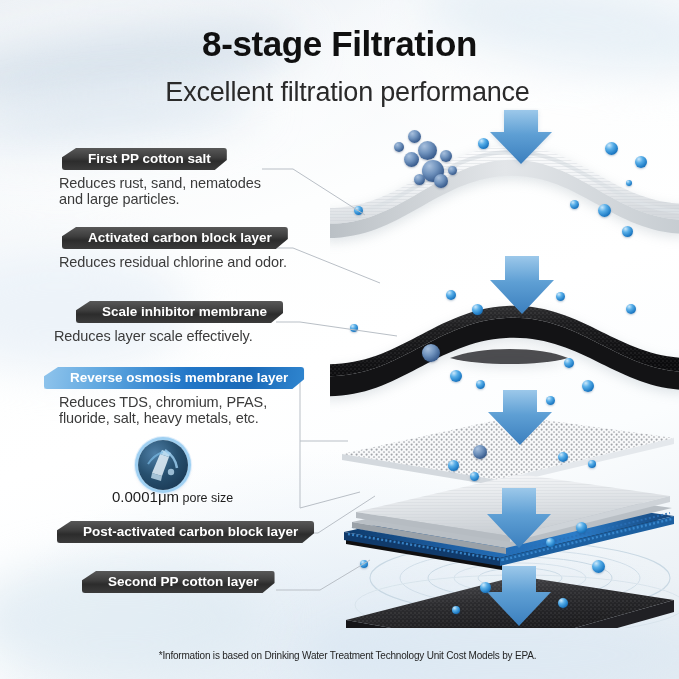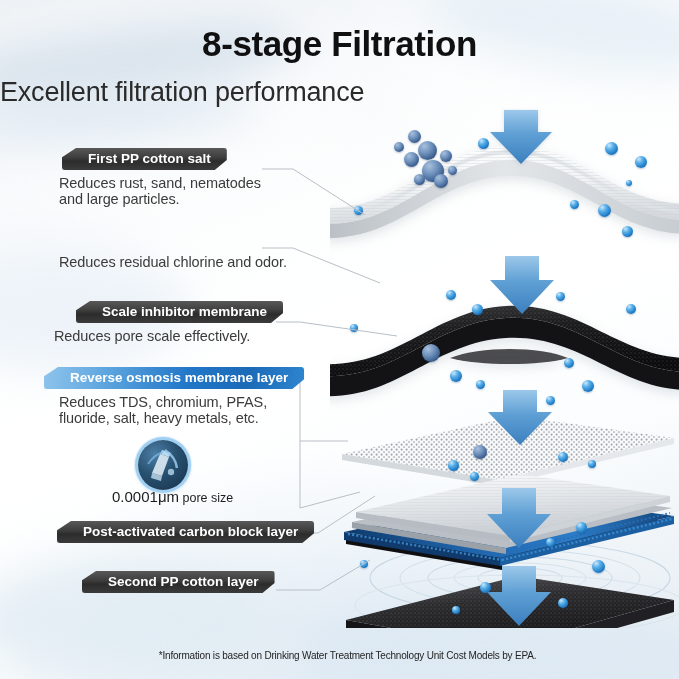--- a/index.html
+++ b/index.html
@@ -24,21 +24,21 @@
   .s4{left:420px;top:-20px;width:320px;height:90px;background:rgba(228,237,245,.8);transform:rotate(8deg);}
   .s5{left:-30px;top:560px;width:300px;height:120px;background:rgba(222,233,242,.75);}
   .s6{left:300px;top:600px;width:420px;height:110px;background:rgba(216,230,241,.6);}
 
   
   #title{
     position:absolute;left:0;right:0;top:24px;text-align:center;
     font-size:35px;font-weight:700;color:#101010;letter-spacing:-.4px;
   }
   #subtitle{
-    position:absolute;left:0;right:0;top:77px;
+    position:absolute;left:16px;right:0;top:77px;text-align:center;
     font-size:27px;font-weight:300;color:#2a2a2a;letter-spacing:-.2px;
   }
 
   
   .badge{
     position:absolute;height:22px;line-height:22px;
     color:#fff;font-size:13.5px;font-weight:700;
     padding:0 16px 0 26px;white-space:nowrap;
     background:linear-gradient(180deg,#585858 0%,#3e3e3e 42%,#2c2c2c 60%,#3b3b3b 100%);
     clip-path:polygon(14px 0, 100% 0, 100% 55%, calc(100% - 12px) 100%, 0 100%, 0 42%);
@@ -316,24 +316,25 @@
     <polyline points="288,381 300,381 300,441 348,441"></polyline>
     <polyline points="300,441 300,508 360,492"></polyline>
     <polyline points="296,533 318,533 375,496"></polyline>
     <polyline points="276,590 320,590 370,560"></polyline>
   </svg>
 
   <div class="badge" style="left:62px;top:148px;">First PP cotton salt</div>
   <div class="desc" style="left:59px;top:175px;width:250px;">Reduces rust, sand, nematodes
 and large particles.</div>
 
+  <div class="badge" style="left:62px;top:227px;">Activated carbon block layer</div>
   <div class="desc" style="left:59px;top:254px;width:280px;">Reduces residual chlorine and odor.</div>
 
   <div class="badge" style="left:76px;top:301px;">Scale inhibitor membrane</div>
-  <div class="desc" style="left:54px;top:328px;width:280px;">Reduces pore scale effectively.</div>
+  <div class="desc" style="left:54px;top:328px;width:280px;">Reduces layer scale effectively.</div>
 
   <div class="badge blue" style="left:44px;top:367px;">Reverse osmosis membrane layer</div>
   <div class="desc" style="left:59px;top:394px;width:250px;">Reduces TDS, chromium, PFAS,
 fluoride, salt, heavy metals, etc.</div>
 
   <div id="pore-icon">
     <svg width="50" height="50" viewBox="0 0 50 50">
       <g opacity=".95">
         <path d="M14 33 L22 14 L31 17 L24 36 Z" fill="#e7f3fb" opacity=".9"></path>
         <path d="M22 14 L31 17 L33 13 L24 10 Z" fill="#bfe0f4"></path>

